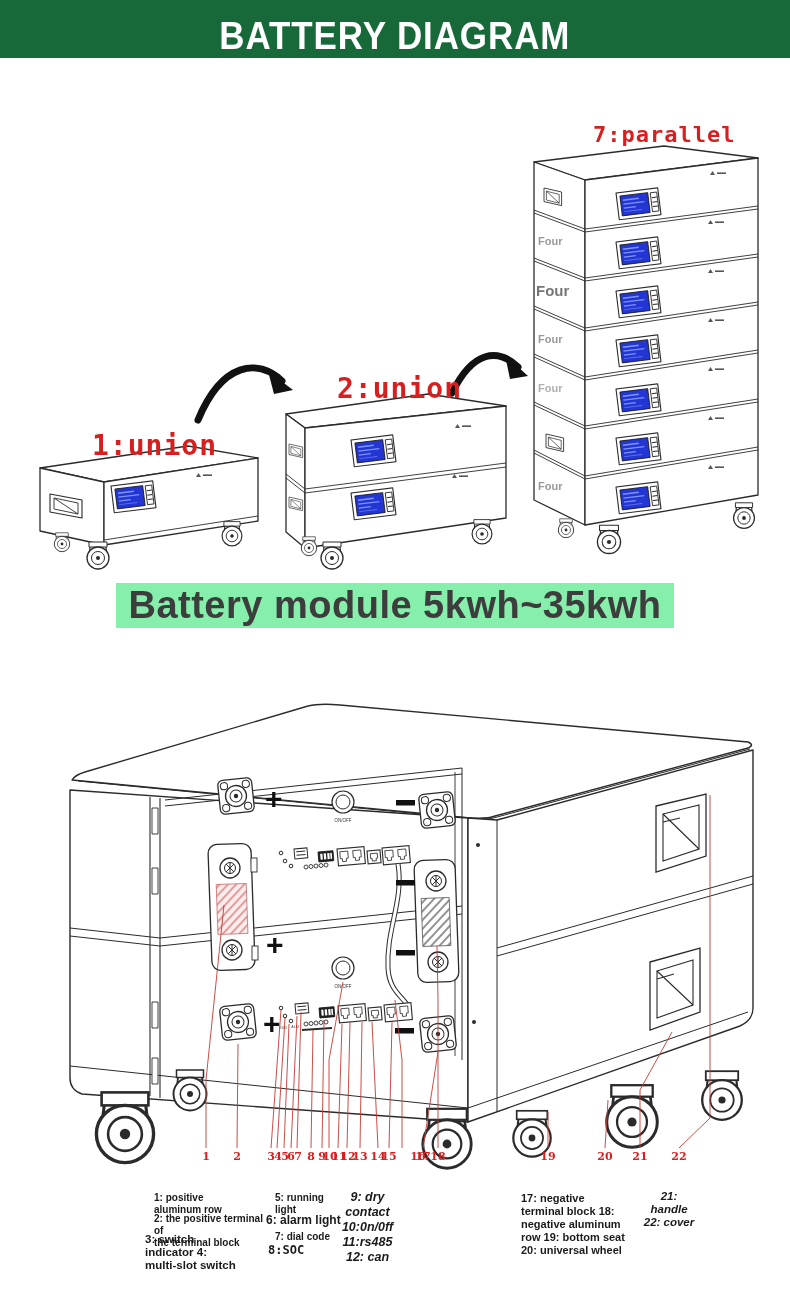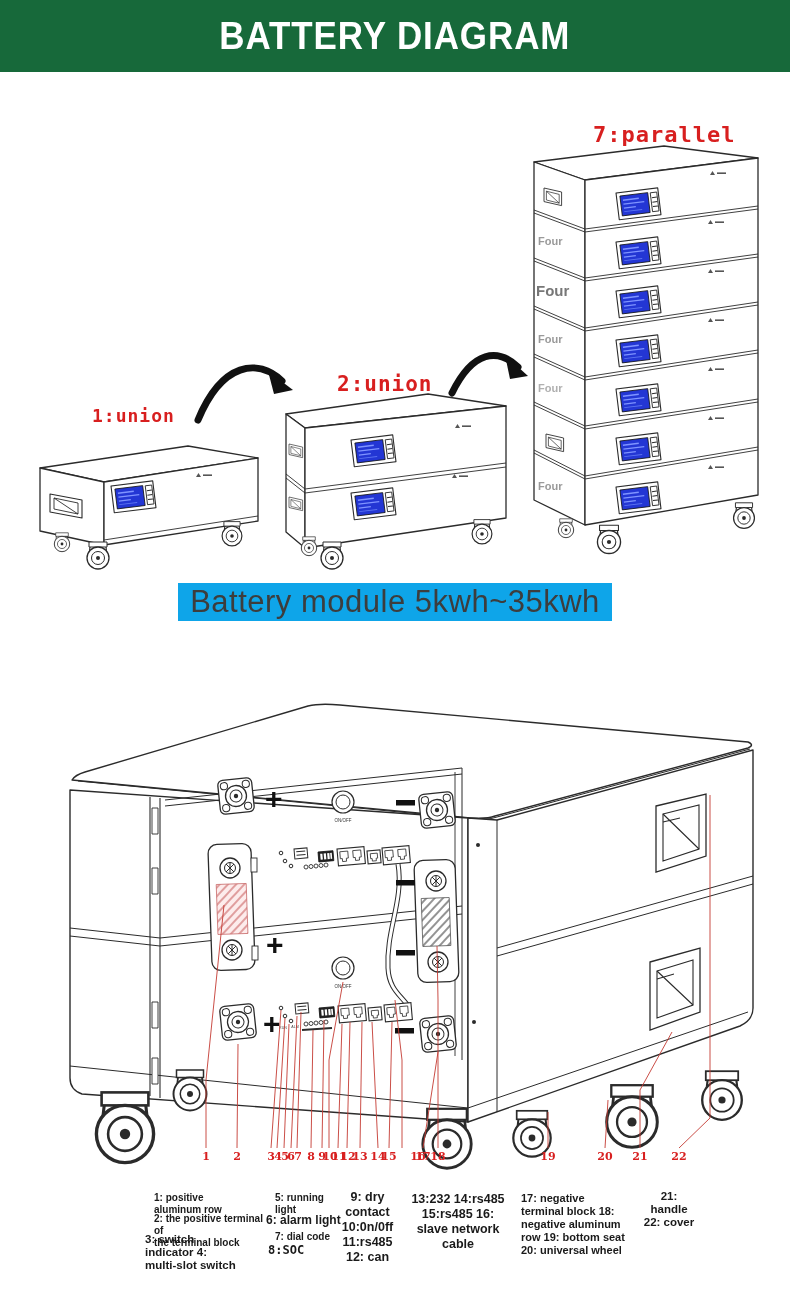--- a/index.html
+++ b/index.html
@@ -1,36 +1,36 @@
 <!DOCTYPE html>
 <html><head>
 <meta charset="utf-8">
 <style>
   html,body{margin:0;padding:0;background:#fff;}
   .page{position:relative;width:790px;height:1290px;background:#fff;overflow:hidden;
         font-family:"Liberation Sans",sans-serif;}
-  .banner{position:absolute;left:0;top:0;width:790px;height:72px;
-          background:var(--header-bg,#17693a);display:flex;align-items:center;justify-content:center;}
+  .banner{position:absolute;left:0;top:0;width:790px;height:58px;
+          background:var(--header-bg,#17693a);display:flex;align-items:flex-end;justify-content:center;}
   .banner h1{margin:0;color:#fff;font-size:38px;font-weight:700;letter-spacing:1px;
              font-family:"Liberation Sans",sans-serif;transform:scaleX(.92);}
   svg.art{position:absolute;left:0;top:0;width:790px;height:1290px;}
   .red-label{position:absolute;color:var(--accent-red,#d81f1f);font-weight:700;
              font-family:"DejaVu Sans Mono",monospace;letter-spacing:1px;white-space:nowrap;margin-top:8px;}
   .module-title{position:absolute;left:0;top:583px;width:790px;text-align:center;}
-  .module-title span{display:inline-block;background:#0ea5e9;padding:1px 12px;
-             font-size:31px;font-weight:400;color:var(--title-gray,#3d3d3d);letter-spacing:.5px;}
+  .module-title span{display:inline-block;background:#86efac;padding:1px 12px;
+             font-size:38px;font-weight:700;color:var(--title-gray,#3d3d3d);letter-spacing:.5px;}
   .callouts{position:absolute;left:0;top:1150px;width:790px;height:20px;}
   .callouts span{position:absolute;transform:translateX(-50%);color:var(--accent-red,#c4302a);
              font-size:11px;font-weight:700;font-family:"DejaVu Serif",serif;}
   .legend{position:absolute;color:#1a1a1a;font-weight:700;white-space:pre-line;}
   .lg-s{font-size:10px;line-height:1.18;margin-left:9px;}
   .lg-m{font-size:12px;line-height:1.15;}
   .lg-l{font-size:11.5px;line-height:1.12;}
   .lg-xl{font-size:12.5px;line-height:1.2;}
-  .ctr{text-align:center;}
+  .ctr{text-align:center;font-style:italic;}
 </style>
 </head>
 <body>
 
 <div class="page" style="--header-bg: #17693a; --accent-red: #d81f1f; --title-gray: #3d3d3d;">
 
   <header class="banner">
     <h1>BATTERY DIAGRAM</h1>
   </header>
 
@@ -384,22 +384,22 @@
       <polyline points="402,1148 402,1060 395,1000"></polyline>
       <line x1="423" y1="1148" x2="438" y2="1052"></line>
       <polyline points="438,1148 438,1000 437,946"></polyline>
       <line x1="548" y1="1148" x2="548" y2="1112"></line>
       <line x1="605" y1="1148" x2="608" y2="1100"></line>
       <polyline points="640,1148 640,1090 672,1032"></polyline>
       <polyline points="679,1148 710,1118 710,795"></polyline>
     </g>
   </svg>
 
-  <div class="red-label" style="left:92px;top:397px;font-size:18px;">1:union</div>
-  <div class="red-label" style="left:337px;top:364px;font-size:21px;">2:union</div>
+  <div class="red-label" style="left:92px;top:421px;font-size:28px;">1:union</div>
+  <div class="red-label" style="left:337px;top:364px;font-size:28px;">2:union</div>
   <div class="red-label" style="left:593px;top:114px;font-size:22px;">7:parallel</div>
 
   <div class="module-title">
     <span>Battery module 5kwh~35kwh</span>
   </div>
 
   <div class="callouts">
     <span style="left:206px">1</span>
     <span style="left:237px">2</span>
     <span style="left:271px">3</span>
@@ -434,24 +434,20 @@
   <div class="legend lg-s" style="left:266px;top:1192px;width:60px;">5: running
 light</div>
   <div class="legend lg-m" style="left:266px;top:1214px;width:75px;">6: alarm light</div>
   <div class="legend lg-s" style="left:266px;top:1231px;width:60px;">7: dial code</div>
   <div class="legend" style="left:268px;top:1243px;font-size:12px;font-family:'DejaVu Sans Mono',monospace;">8:SOC</div>
   <div class="legend lg-xl ctr" style="left:325px;top:1190px;width:85px;">9: dry
 contact
 10:0n/0ff
 11:rs485
 12: can</div>
-  <div class="legend lg-xl ctr" style="left:406px;top:1192px;width:104px;">13:232 14:rs485
-15:rs485 16:
-slave network
-cable</div>
   <div class="legend" style="left:521px;top:1192px;width:112px;font-size:11px;line-height:1.18;">17: negative
 terminal block 18:
 negative aluminum
 row 19: bottom seat
 20: universal wheel</div>
   <div class="legend lg-l ctr" style="left:630px;top:1190px;width:78px;">21:
 handle
 22: cover</div>
 
 </div>

